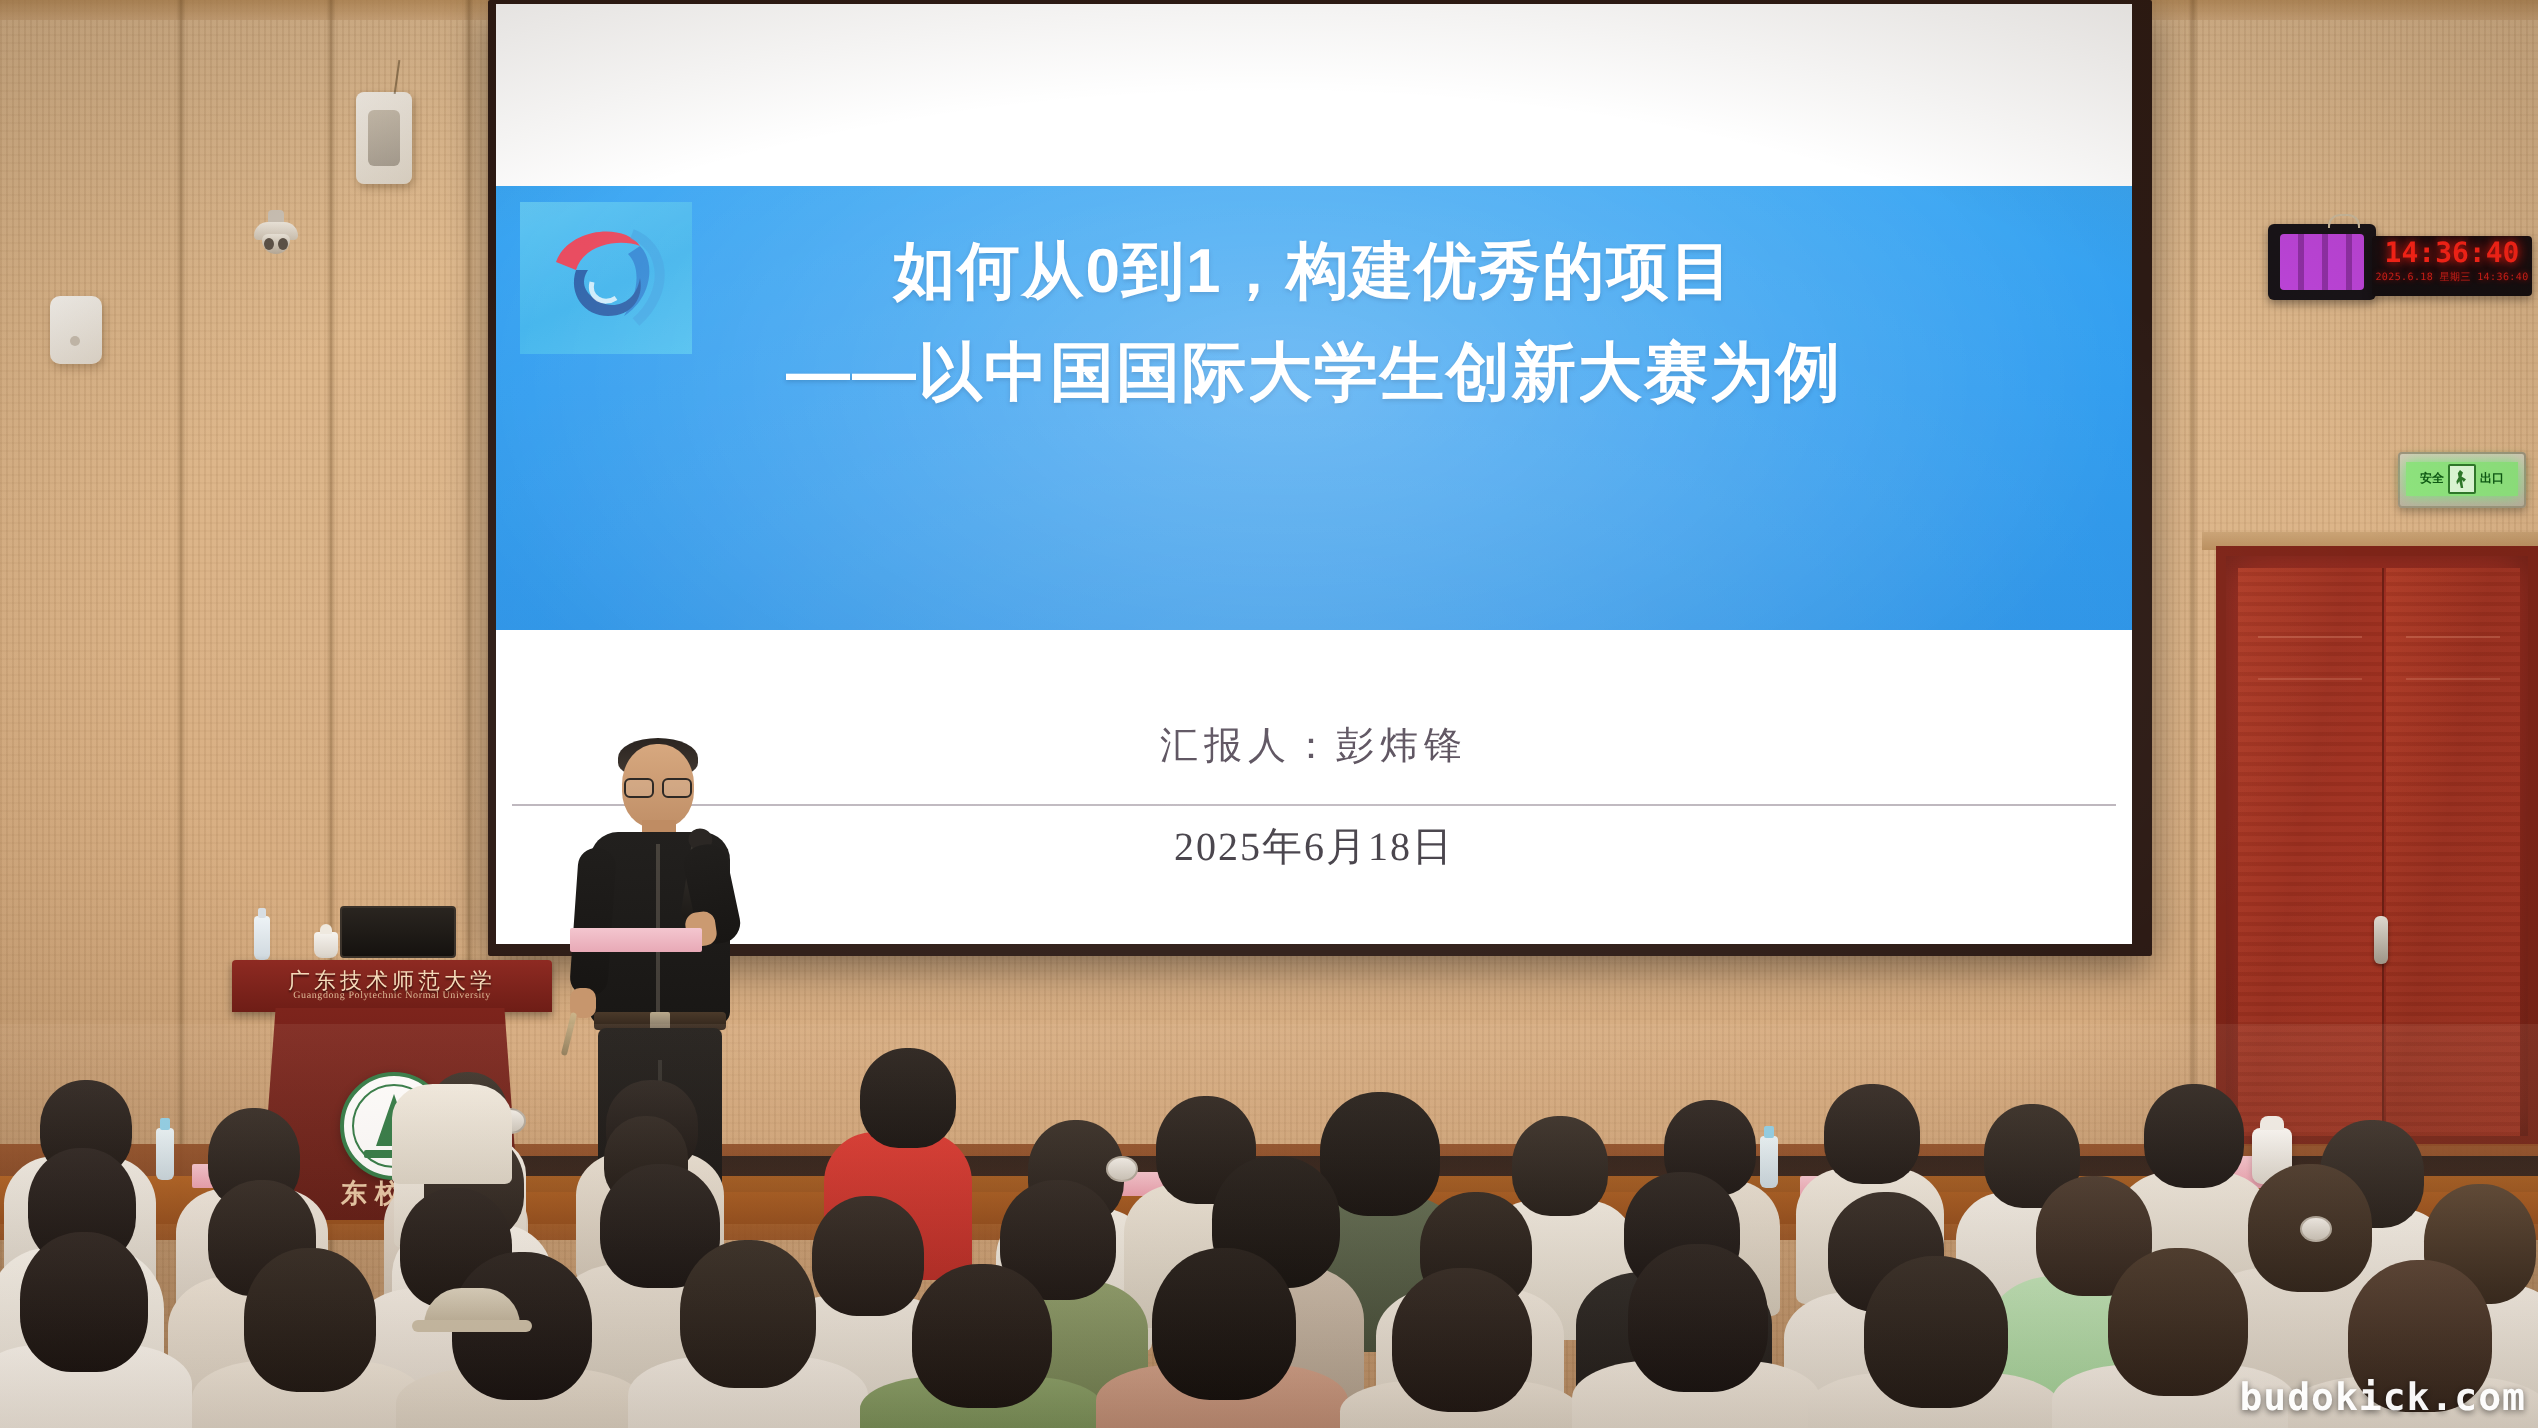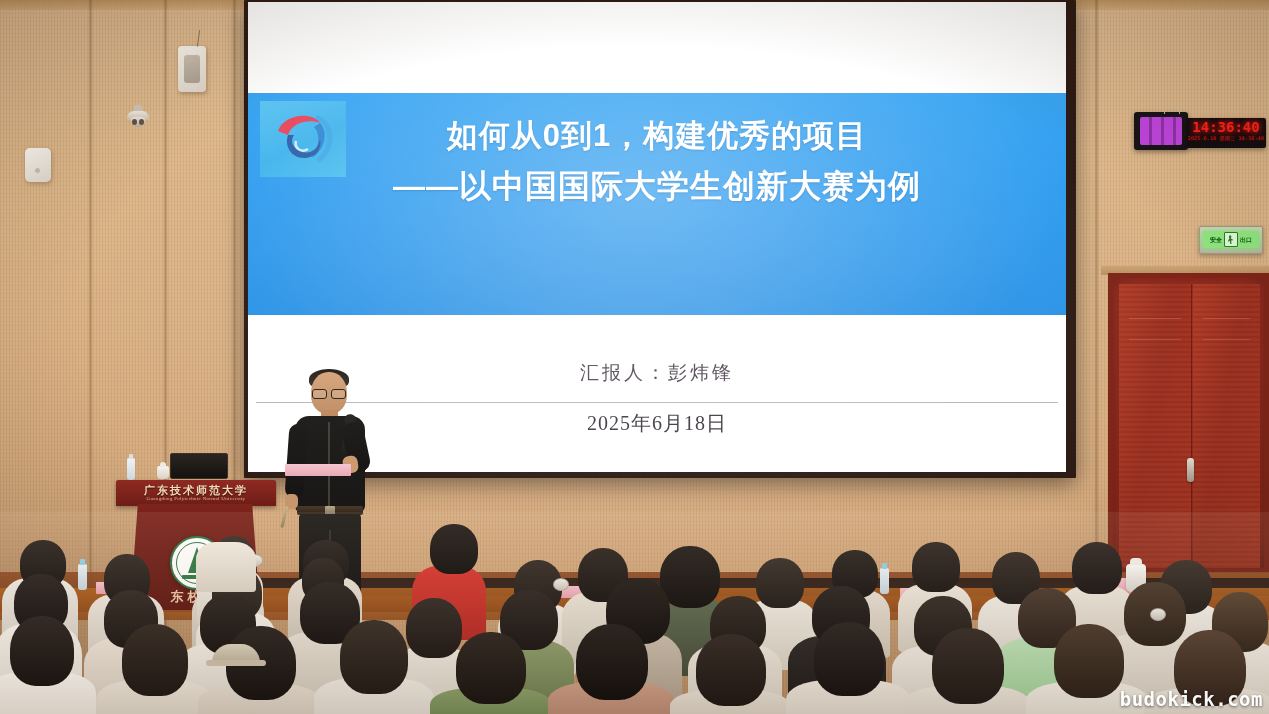--- a/index.html
+++ b/index.html
@@ -290,21 +290,21 @@
   }
   .podium .body{
     position:absolute;left:14px;top:34px;width:130px;height:106px;
     background:linear-gradient(180deg,#7d241c,#5e1811);
     clip-path:polygon(6% 0,94% 0,100% 100%,0 100%);
   }
   .podium .name-zh{
     position:absolute;left:0;right:0;top:13px;
     text-align:center;
     color:#f4d9b8;
-    font-size:11px;font-weight:bold;letter-spacing:2px;
+    font-size:11px;font-weight:normal;letter-spacing:2px;
     font-family:"Liberation Serif",serif;
     text-shadow:0 1px 1px rgba(0,0,0,.6);
   }
   .podium .name-en{
     position:absolute;left:0;right:0;top:26px;
     text-align:center;
     color:#e9c9a4;
     font-size:5px;letter-spacing:.3px;
     font-family:"Liberation Serif",serif;
     opacity:.9;

